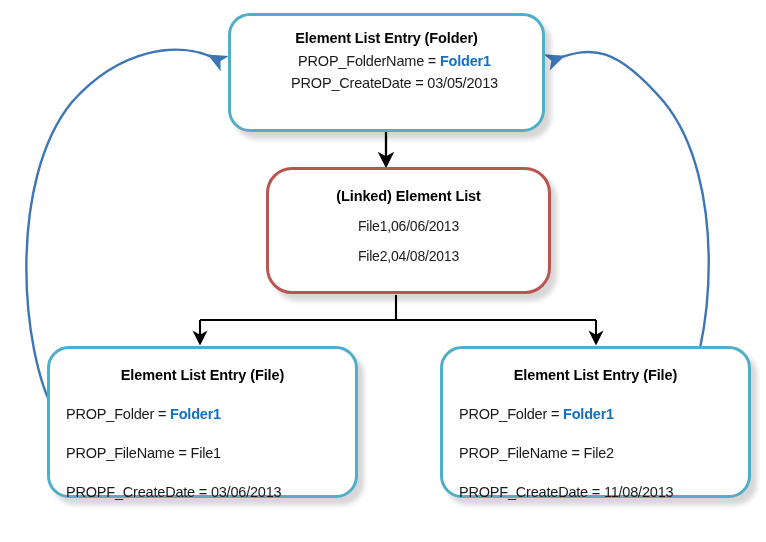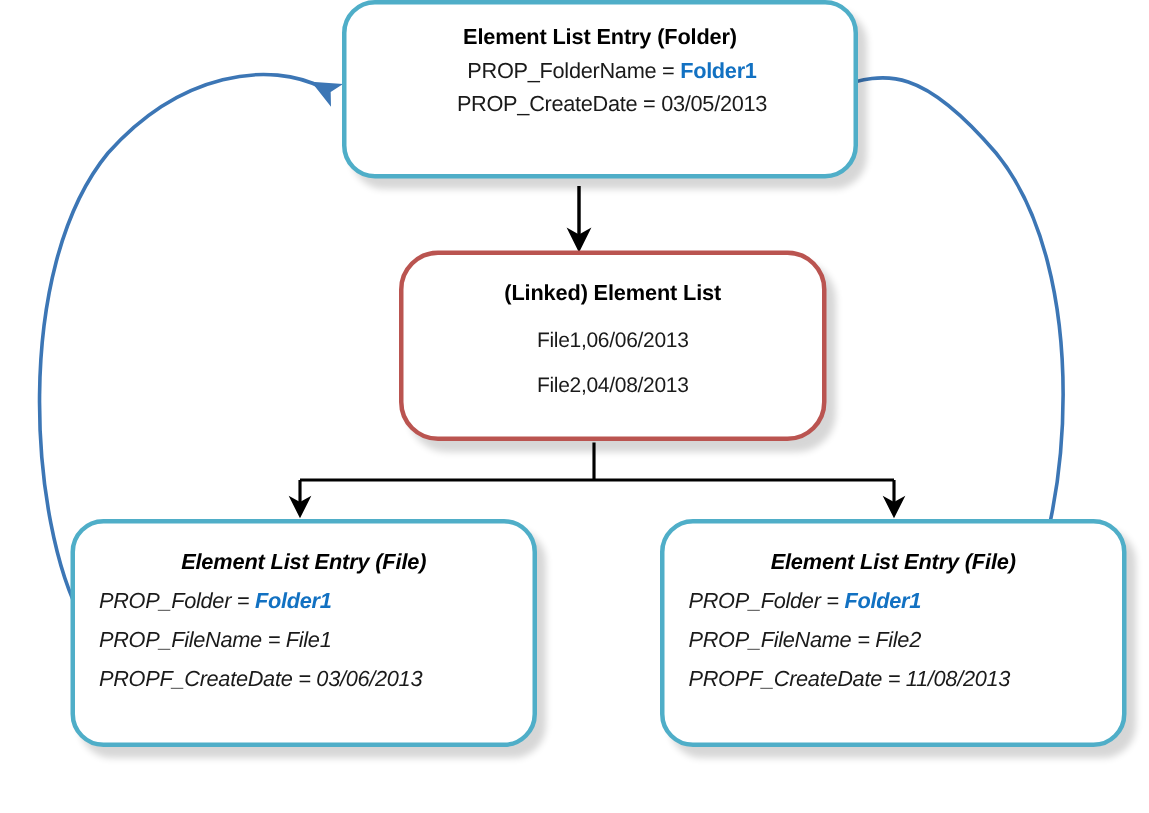--- a/index.html
+++ b/index.html
@@ -52,36 +52,36 @@
     font-weight: bold;
   }
   .list-line {
     font-size: 14px;
     color: #1a1a1a;
     text-align: center;
     letter-spacing: -0.2px;
   }
 
   
-  #node-folder { left: 228px; top: 0; width: 344px; height: 119px; }
+  #node-folder { left: 228px; top: 13px; width: 317px; height: 119px; }
   #node-folder .node-title { margin-top: 14px; }
   #node-folder .prop-line { margin-left: 16px; margin-top: 7px; text-align: center; }
   #node-folder .prop-line.second { margin-top: 6px; }
 
   
   #node-linked { left: 266px; top: 167px; width: 285px; height: 127px; }
   #node-linked .node-title { margin-top: 18px; }
   #node-linked .list-line { margin-top: 14px; }
 
   
-  .node-file { top: 346px; width: 311px; height: 152px; font-style: italic; }
+  .node-file { top: 346px; width: 311px; height: 152px; }
   #node-file1 { left: 47px; }
   #node-file2 { left: 440px; }
   .node-file .node-title { margin-top: 18px; }
-  .node-file .prop-line { margin-left: 16px; margin-top: 10px; }
+  .node-file .prop-line { margin-left: 16px; margin-top: 23px; }
 </style>
 </head>
 <body>
 
 <div id="canvas">
 
   <svg id="edges" viewBox="0 0 766 542" xmlns="http://www.w3.org/2000/svg">
     <defs>
       <marker id="arrow-black" markerWidth="9" markerHeight="9" refX="4.2" refY="4.2" orient="auto" markerUnits="strokeWidth">
         <path d="M0.6,0.6 L7.8,4.2 L0.6,7.8 L2.6,4.2 Z" fill="#000000"></path>

